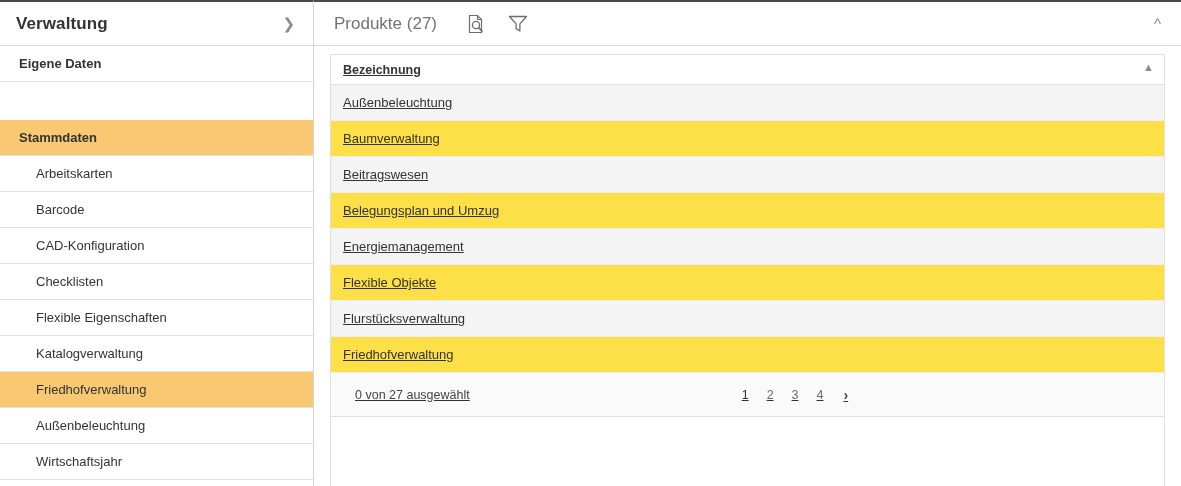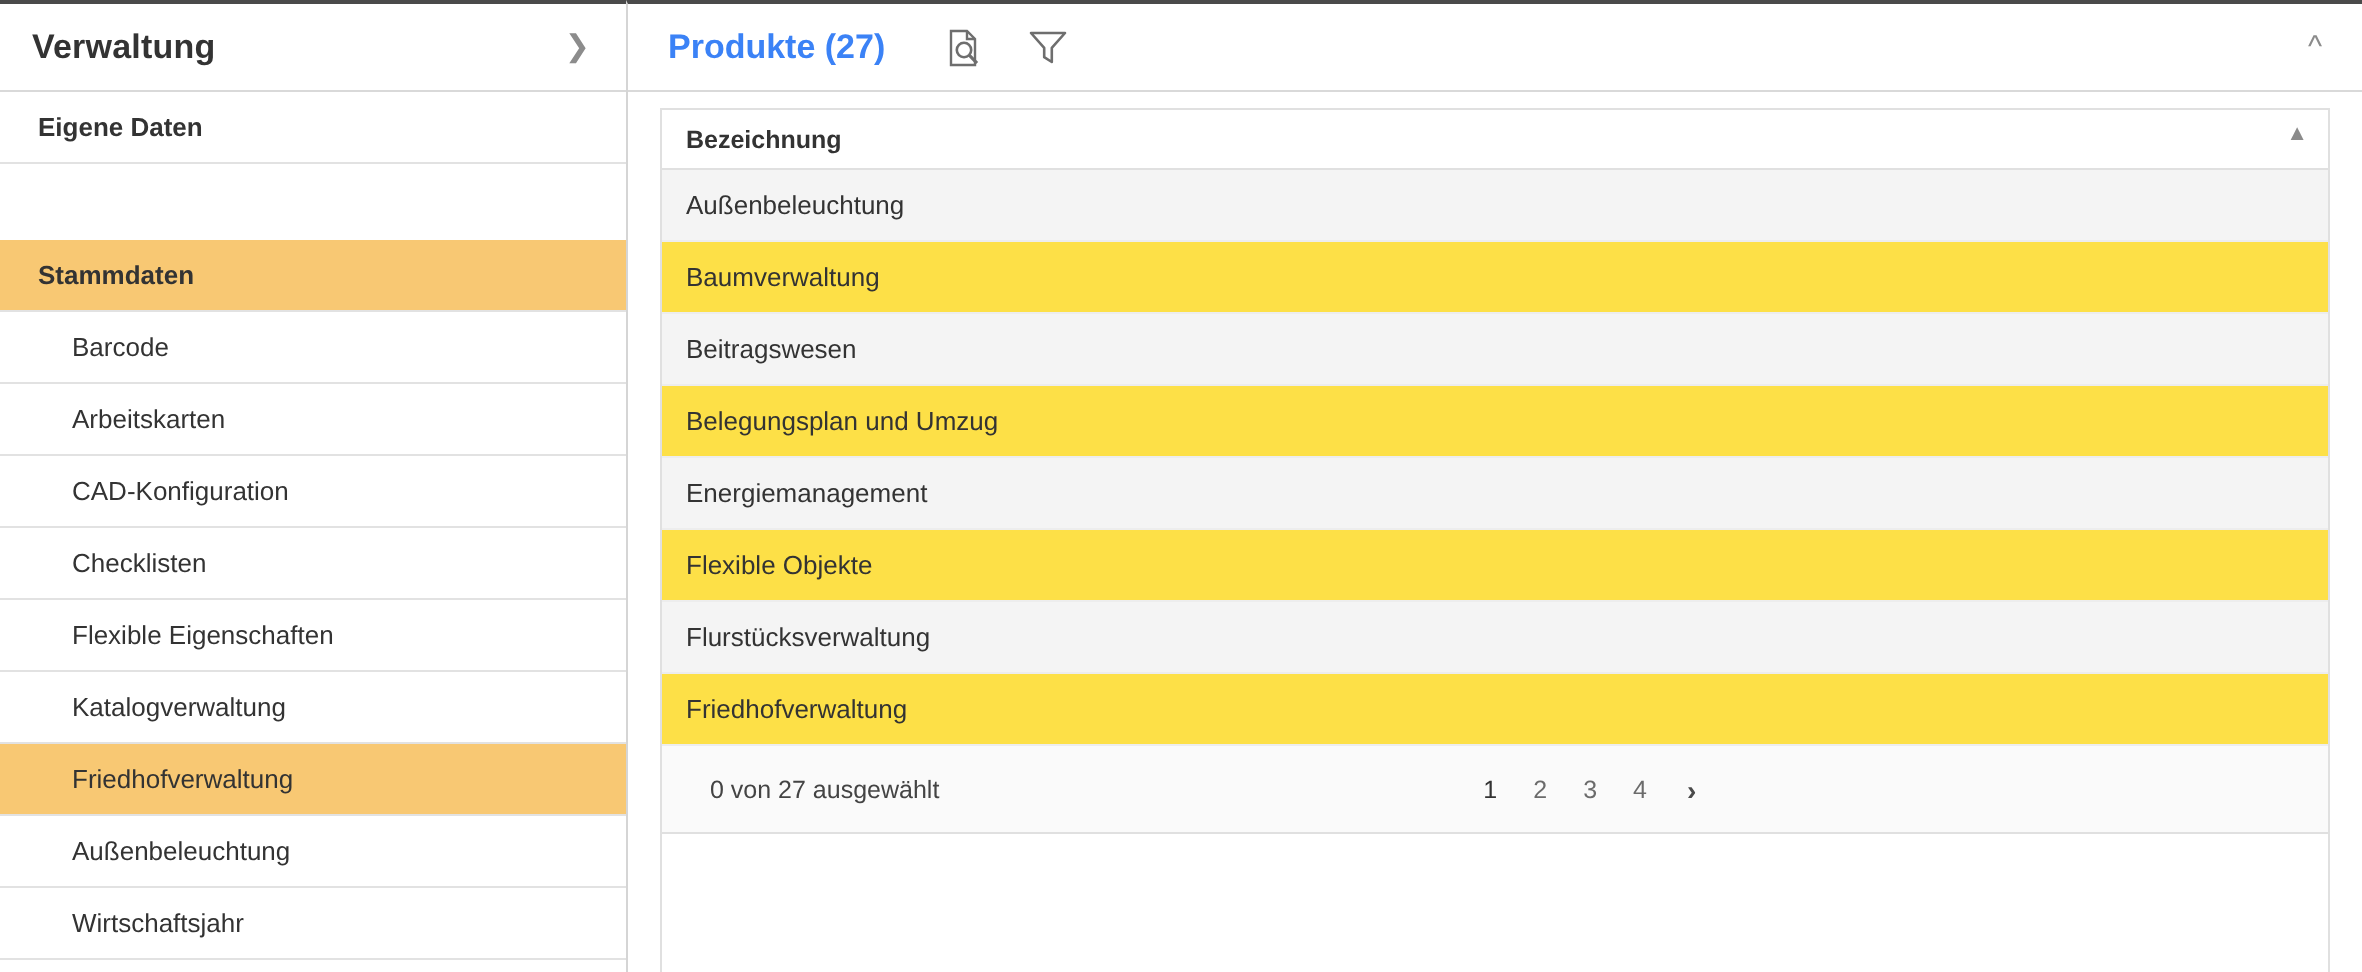--- a/index.html
+++ b/index.html
@@ -106,22 +106,22 @@
     min-height: 44px;
     box-sizing: border-box;
     display: flex;
     align-items: center;
     padding: 0 14px 0 20px;
     border-bottom: 1px solid #d9d9d9;
     background: #ffffff;
   }
   .content-title {
     font-size: 17px;
-    font-weight: bold;
-    color: #3b82f6;
+    font-weight: normal;
+    color: #737373;
     margin-right: 26px;
   }
   .toolbar-icons {
     display: flex;
     align-items: center;
     gap: 16px;
   }
   .icon-btn {
     width: 26px;
     height: 26px;
@@ -136,20 +136,21 @@
     font-size: 15px;
     padding: 2px 6px;
     line-height: 1;
   }
 
   .grid-wrap {
     flex: 1;
     box-sizing: border-box;
     padding: 8px 16px 0 16px;
     overflow: hidden;
+    text-decoration: underline;
   }
   .grid {
     border: 1px solid #e0e0e0;
     border-bottom: none;
     box-sizing: border-box;
     height: 100%;
     background: #ffffff;
     position: relative;
   }
   .grid-head {
@@ -238,24 +239,24 @@
       <span class="chevron-right">❯</span>
     </div>
     <div class="sidebar-list">
       <div class="nav-item level-0">
         <span>Eigene Daten</span>
       </div>
       <div class="nav-item level-0 selected">
         <span>Stammdaten</span>
       </div>
       <div class="nav-item level-1">
+        <span>Arbeitskarten</span>
+      </div>
+      <div class="nav-item level-1">
         <span>Barcode</span>
-      </div>
-      <div class="nav-item level-1">
-        <span>Arbeitskarten</span>
       </div>
       <div class="nav-item level-1">
         <span>CAD-Konfiguration</span>
       </div>
       <div class="nav-item level-1">
         <span>Checklisten</span>
       </div>
       <div class="nav-item level-1">
         <span>Flexible Eigenschaften</span>
       </div>

